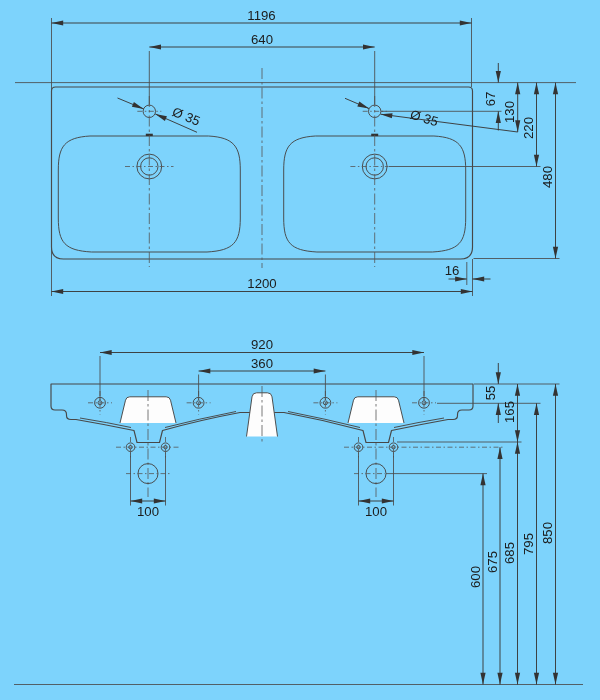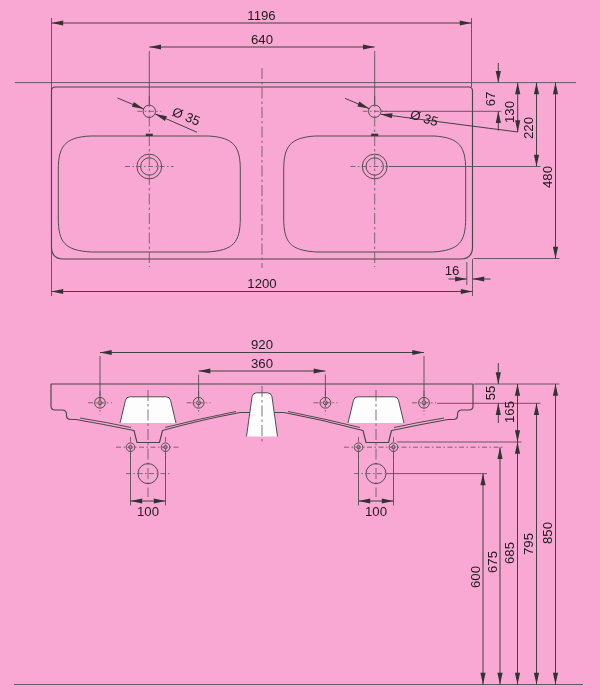--- a/index.html
+++ b/index.html
@@ -1,16 +1,16 @@
 <!DOCTYPE html>
 <html><head>
 <meta charset="utf-8">
 <style>
   html,body{margin:0;padding:0;background:#fdfdfd;}
-  #stage{width:600px;height:700px;background:#f9a8d4;position:relative;overflow:hidden;}
+  #stage{width:600px;height:700px;background:#7dd3fc;position:relative;overflow:hidden;}
   svg{display:block;}
   
   .ol{fill:none;stroke:#474747;stroke-width:1.15;stroke-linejoin:round;stroke-linecap:round;}
   .ol2{fill:none;stroke:#474747;stroke-width:0.95;stroke-linejoin:round;}
   .fillbg{fill:#fdfdfd;}
   .th{fill:none;stroke:#4a4a4a;stroke-width:0.85;}
   .dm{fill:none;stroke:#3a3a3a;stroke-width:0.95;}
   .cl{fill:none;stroke:#555;stroke-width:0.8;stroke-dasharray:11 3 2.5 3;}
   .cf{fill:none;stroke:#555;stroke-width:0.8;stroke-dasharray:5 2.5 1.5 2.5;}
   .dimtext{font-family:"Liberation Sans",sans-serif;font-size:13.2px;fill:#1c1c1c;}

